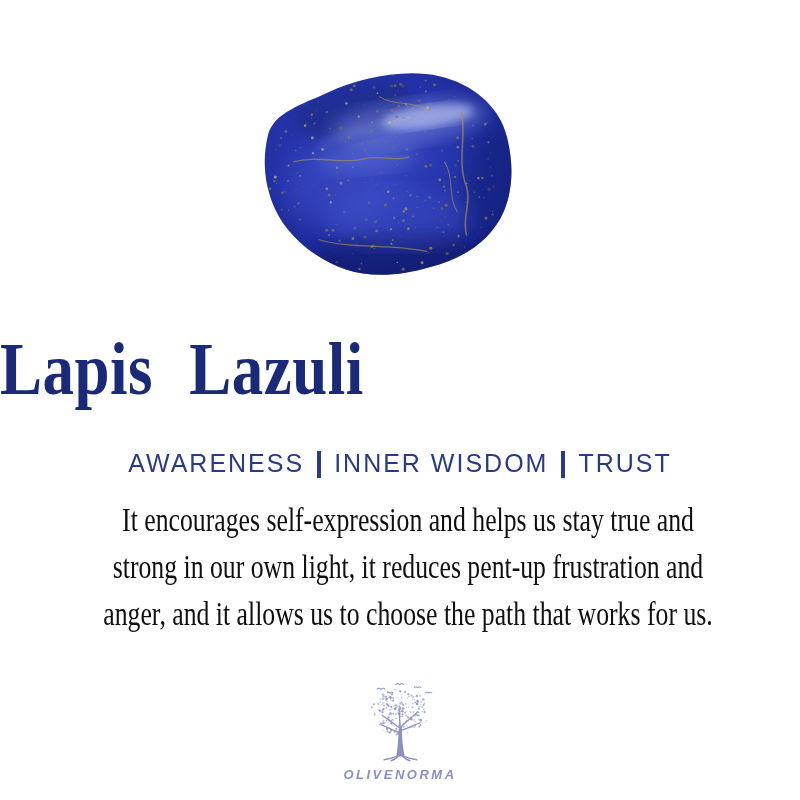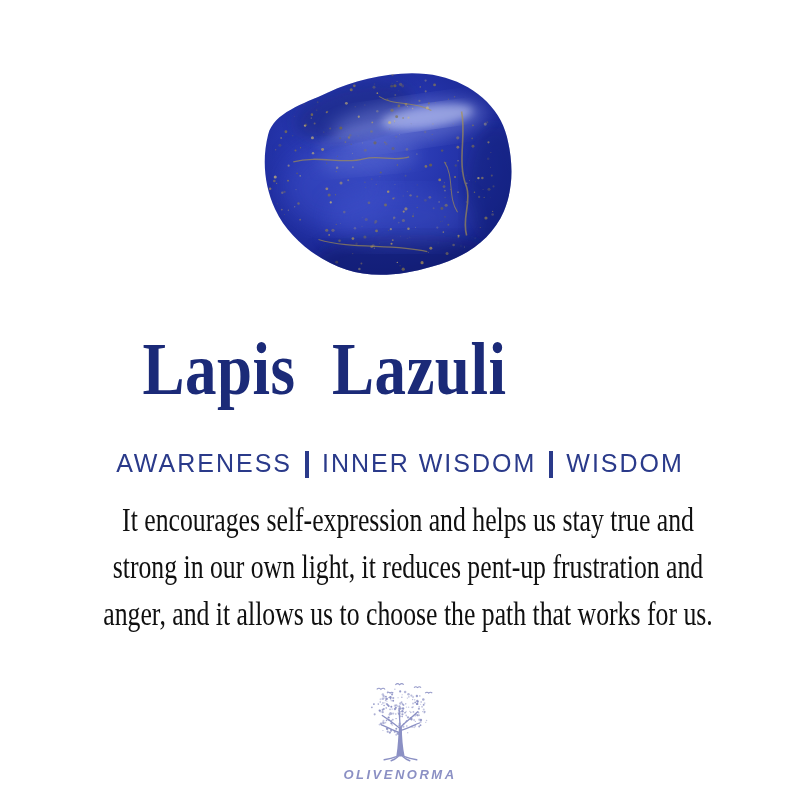--- a/index.html
+++ b/index.html
@@ -4,21 +4,21 @@
 <style>
   html,body{margin:0;padding:0;background:#ffffff;}
   .canvas{
     position:relative;width:800px;height:800px;background:#ffffff;
     overflow:hidden;font-family:"Liberation Serif",serif;
   }
   
   .stone-wrap{position:absolute;left:258px;top:66px;width:258px;height:218px;}
   
   .title-wrap{position:absolute;left:0;top:320px;width:649px;height:100px;
-    display:flex;align-items:center;justify-content:center;}
+    display:flex;align-items:center;}
   .title-text{
     display:inline-block;font-family:"Liberation Serif",serif;font-weight:700;
     font-size:63px;color:#1b2a78;word-spacing:20px;letter-spacing:0.5px;
     transform:scaleY(1.18);transform-origin:50% 55%;
   }
   
   .traits{position:absolute;left:0;top:444px;width:800px;height:34px;
     display:flex;justify-content:center;align-items:flex-end;gap:13px;}
   .trait{
     font-family:"Liberation Sans",sans-serif;font-weight:400;
@@ -358,21 +358,21 @@
 
   <div class="title-wrap">
     <h1 class="title-text" style="margin:0">Lapis Lazuli</h1>
   </div>
 
   <div class="traits">
     <span class="trait">AWARENESS</span>
     <span class="sep"></span>
     <span class="trait">INNER WISDOM</span>
     <span class="sep"></span>
-    <span class="trait">WISDOM</span>
+    <span class="trait">TRUST</span>
   </div>
 
   <div class="desc">
     <div class="desc-line">It encourages self-expression and helps us stay true and</div>
     <div class="desc-line">strong in our own light, it reduces pent-up frustration and</div>
     <div class="desc-line">anger, and it allows us to choose the path that works for us.</div>
   </div>
 
   <div class="logo">
     <svg width="92" height="82" viewBox="0 0 90 88">

